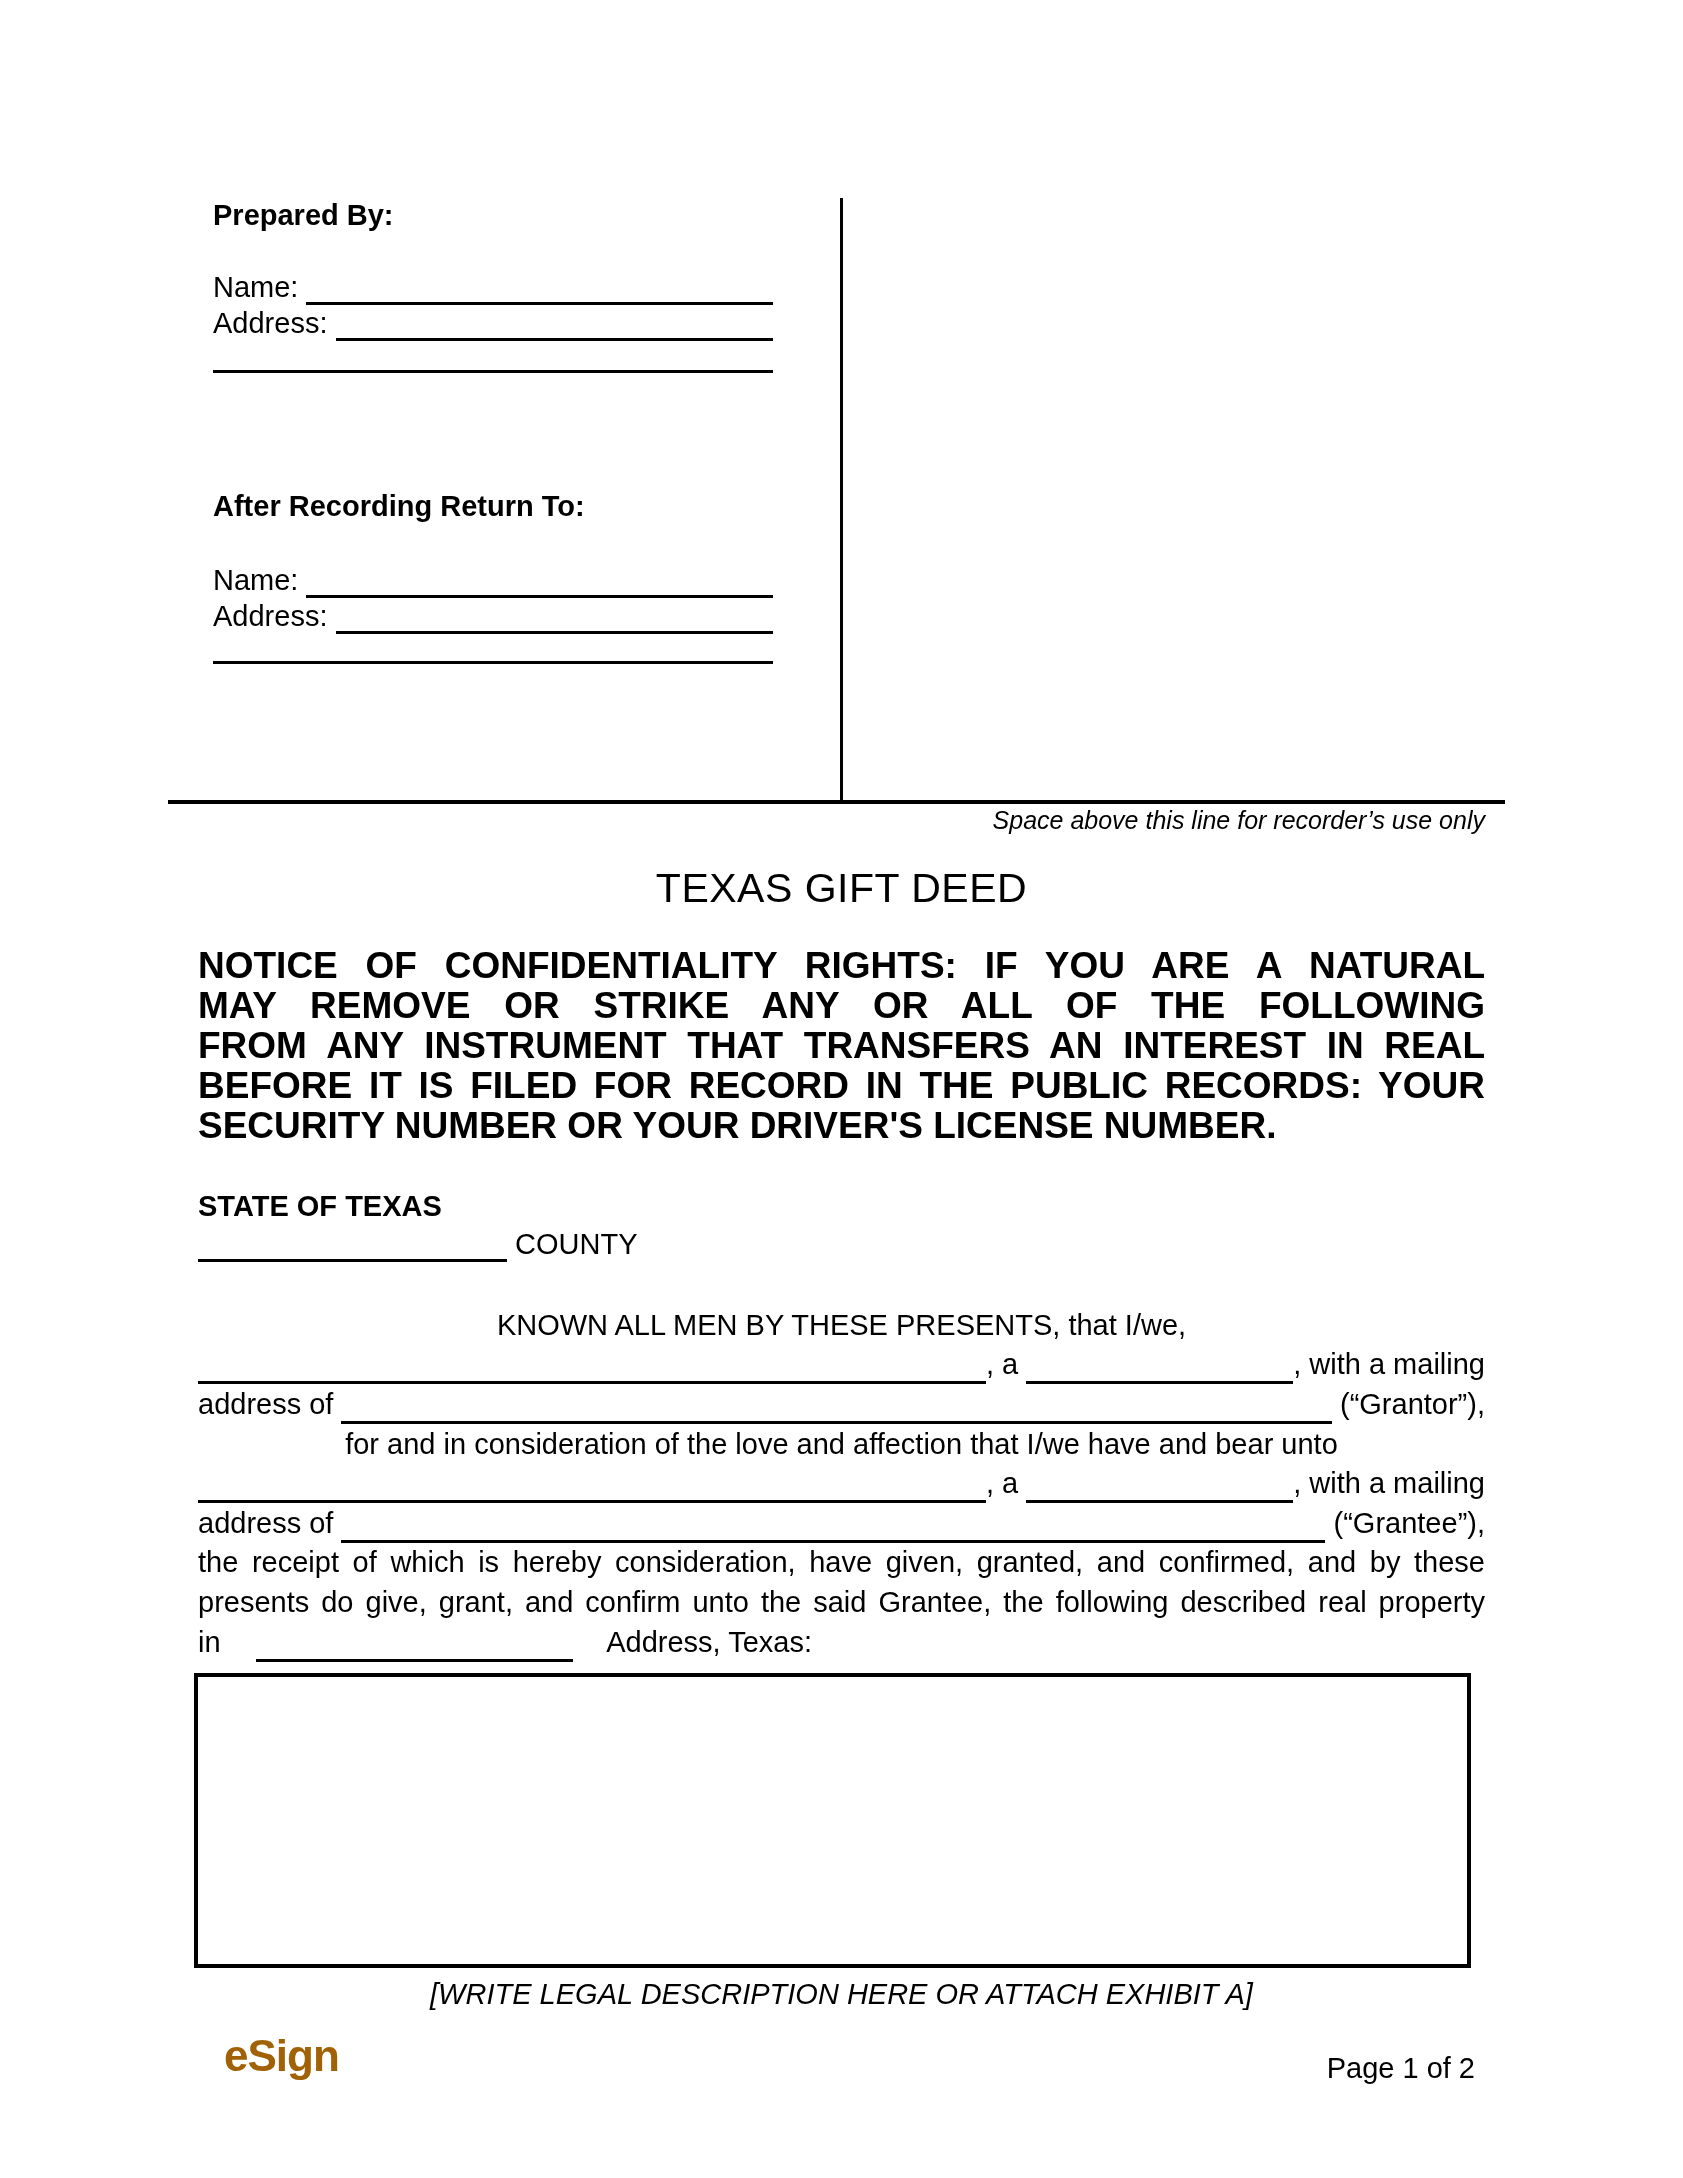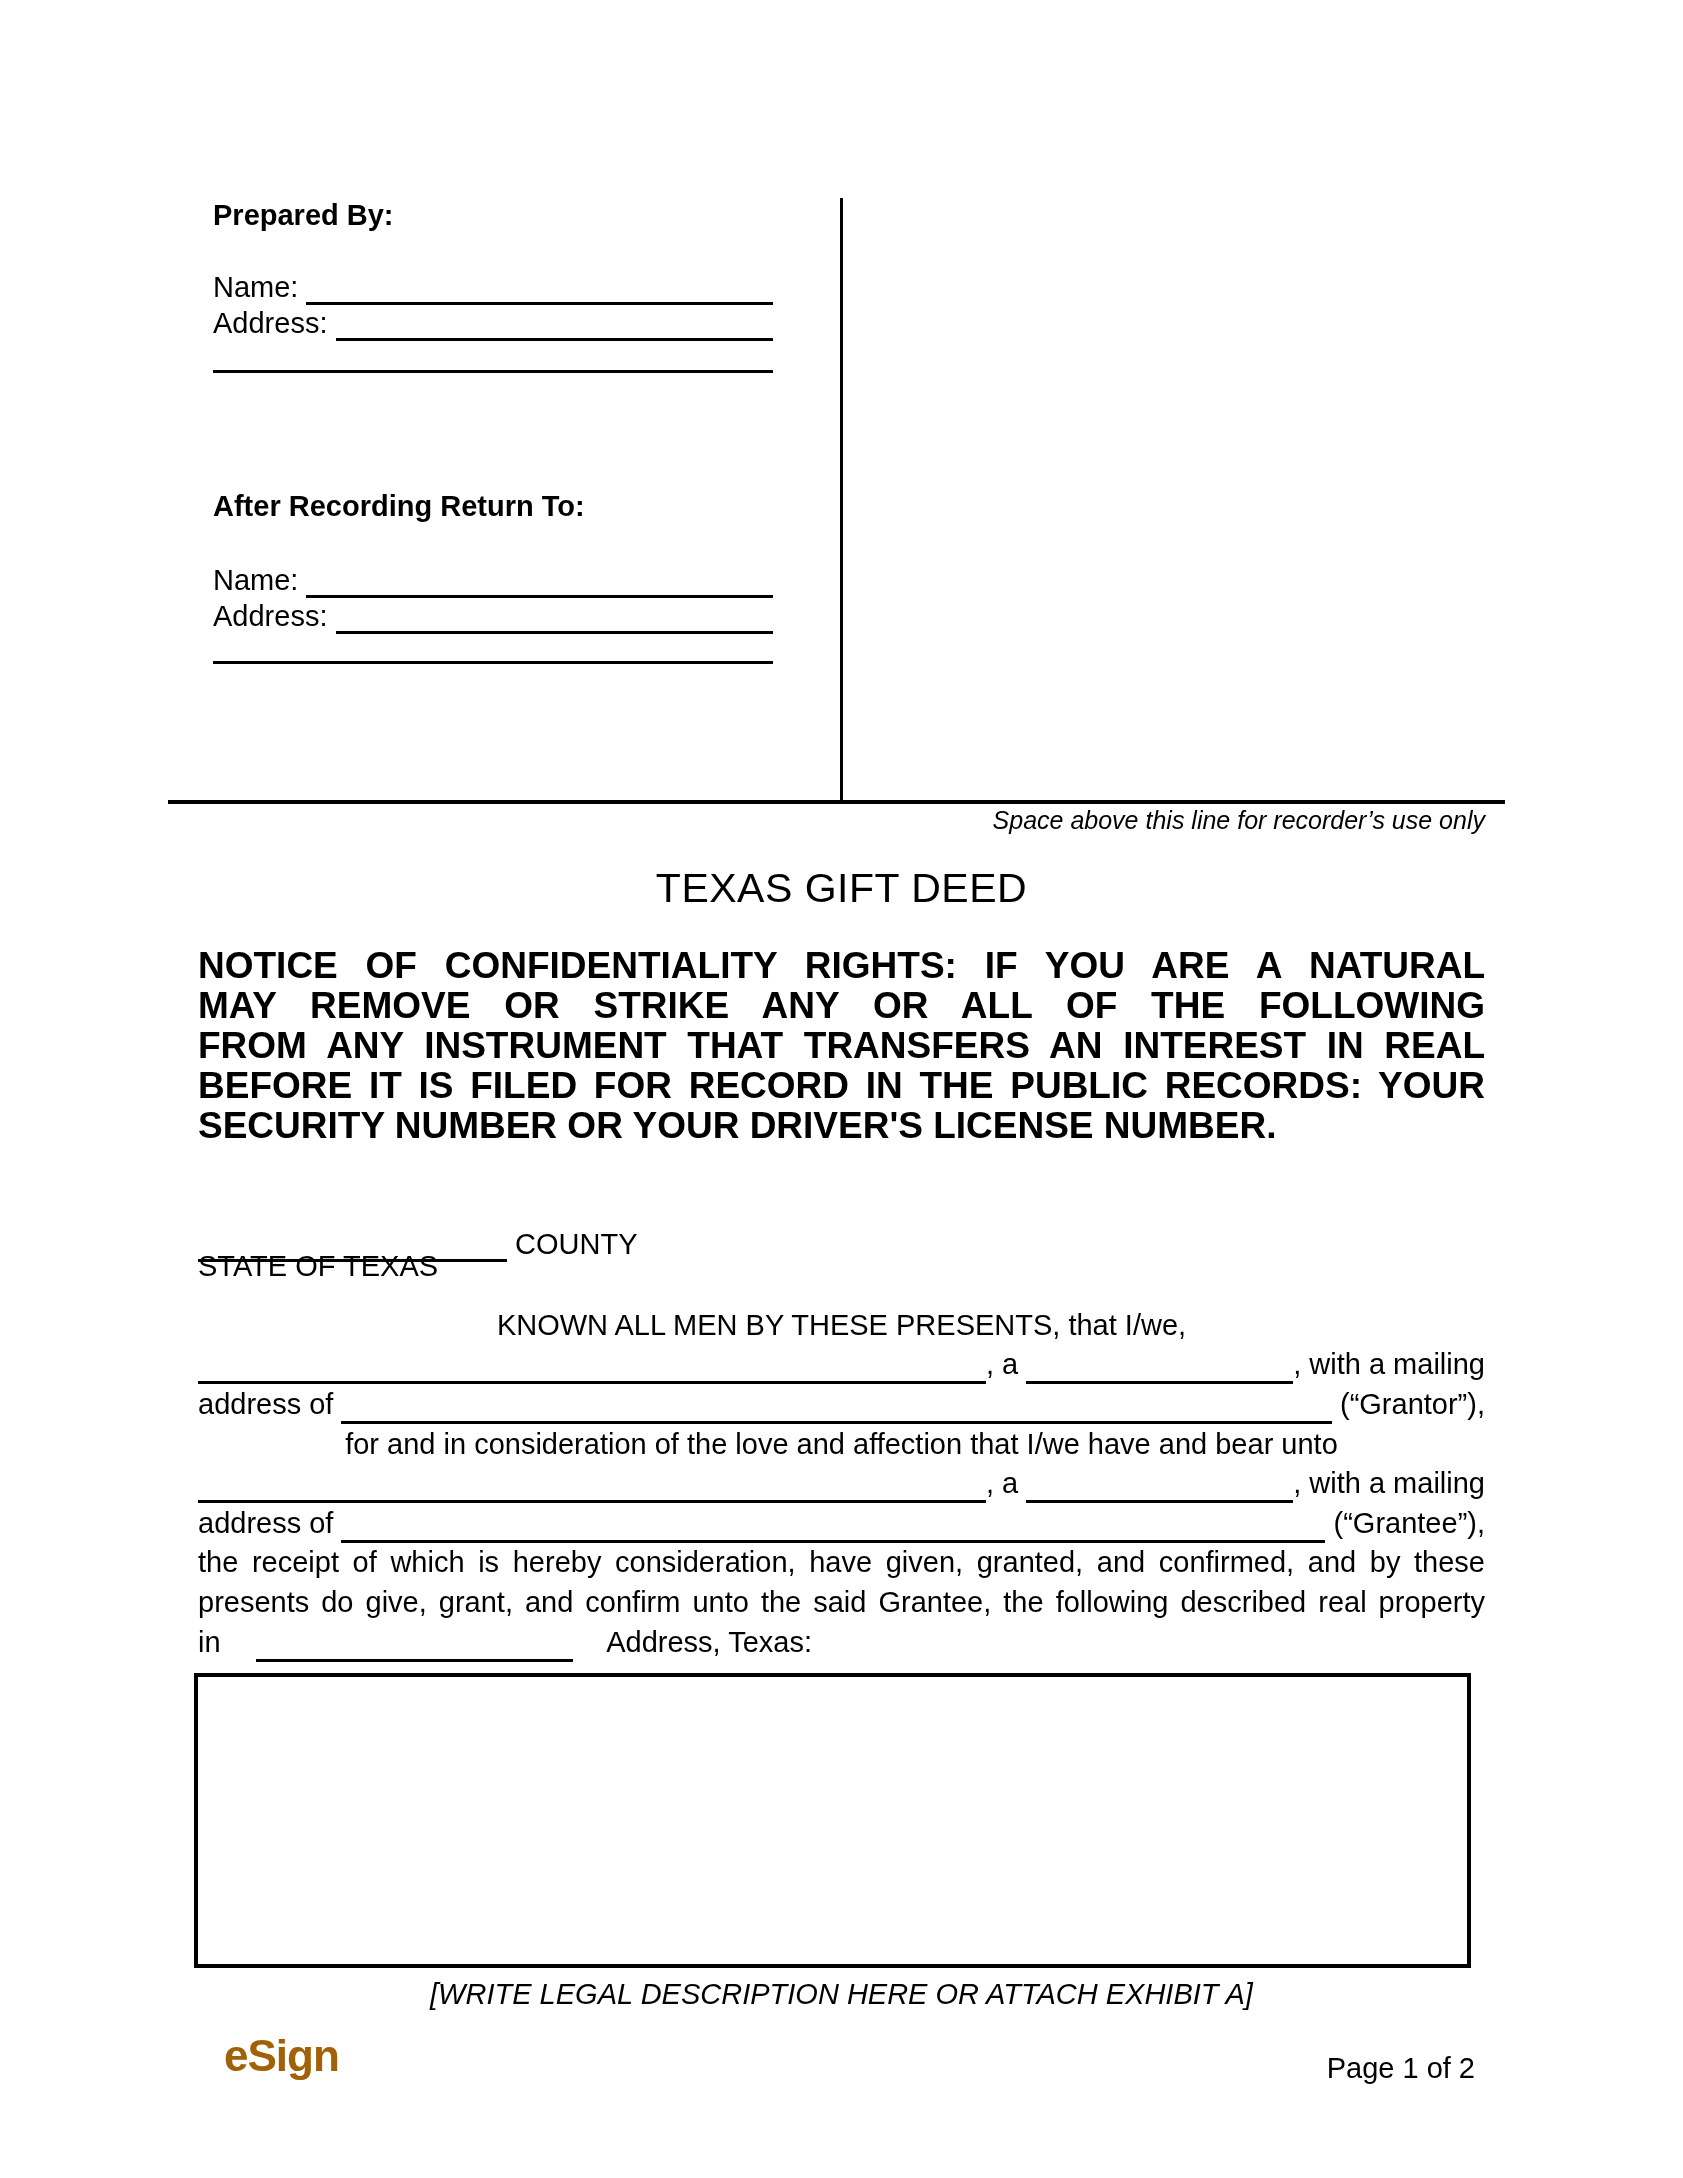--- a/index.html
+++ b/index.html
@@ -18,21 +18,21 @@
   .vrule{position:absolute;left:840px;top:198px;width:3px;height:604px;background:#000;}
   .hrule{position:absolute;left:168px;top:800px;width:1337px;height:4px;background:#000;}
   .recnote{position:absolute;right:198px;top:806px;font-size:25px;font-style:italic;white-space:nowrap;}
   
   .doctitle{position:absolute;left:0;top:865px;width:1683px;text-align:center;font-size:41px;font-weight:normal;letter-spacing:0.5px;white-space:nowrap;}
   
   .notice{position:absolute;left:198px;top:946px;width:1287px;font-size:37px;font-weight:bold;}
   .nline{height:40px;line-height:40px;overflow:hidden;}
   .just{text-align:justify;text-align-last:justify;-moz-text-align-last:justify;}
   
-  .stateline{position:absolute;left:198px;top:1248px;font-size:29px;line-height:36px;white-space:nowrap;}
+  .stateline{position:absolute;left:198px;top:1188px;font-size:29px;line-height:36px;white-space:nowrap;font-weight:bold;}
   .crow{position:absolute;left:198px;top:1226px;height:36px;display:flex;align-items:stretch;font-size:29px;}
   .crow .t{white-space:pre;line-height:36px;}
   .crow .blank{flex:0 0 309px;border-bottom:3px solid #000;}
   
   .fline{position:absolute;left:198px;width:1287px;height:40px;display:flex;align-items:stretch;font-size:29px;}
   .fline .t{white-space:pre;line-height:40px;flex:0 0 auto;}
   .fline .blank{flex:1 1 auto;border-bottom:3px solid #000;}
   .fline .blank.w270{flex:0 0 267px;}
   .fline .blank.w320{flex:0 0 317px;}
   .pline{position:absolute;left:198px;width:1287px;height:40px;line-height:40px;font-size:29px;overflow:hidden;white-space:nowrap;text-align:center;}

